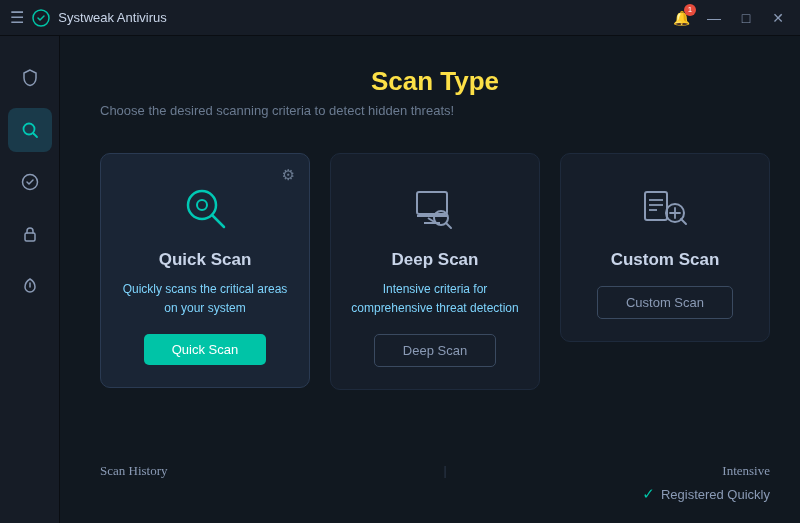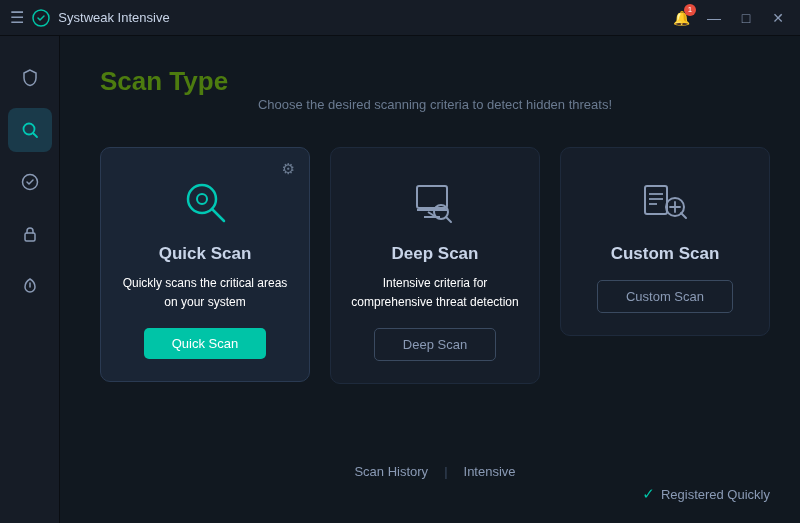--- a/index.html
+++ b/index.html
@@ -124,26 +124,27 @@
     .content {
       flex: 1;
       background: #111820;
       display: flex;
       flex-direction: column;
       padding: 30px 40px 20px;
       position: relative;
     }
 
     .page-title {
+      text-align: center;
       font-size: 26px;
       font-weight: 600;
-      color: #4d7c0f;
+      color: #fde047;
+      margin-bottom: 6px;
     }
     .page-subtitle {
-      text-align: center;
       font-size: 13px;
       color: #6a7a90;
       margin-bottom: 35px;
     }
 
     
     .scan-cards {
       display: flex;
       gap: 20px;
       justify-content: center;
@@ -192,21 +193,21 @@
       color: #00c8b4;
     }
 
     .card-title {
       font-size: 17px;
       font-weight: 600;
       color: #c8d4e8;
     }
     .card-description {
       font-size: 12px;
-      color: #ffffff;
+      color: #7dd3fc;
       line-height: 1.6;
     }
 
     .card-button {
       margin-top: 6px;
       padding: 8px 28px;
       border: none;
       border-radius: 5px;
       font-size: 13px;
       font-weight: 500;
@@ -218,25 +219,26 @@
     }
     .card-button.secondary {
       background: transparent;
       border: 1px solid #3a4a60;
       color: #8a9ab5;
     }
 
     
     .footer {
       display: flex;
-      justify-content: center;
+      justify-content: space-between;
       align-items: center;
       gap: 16px;
       margin-top: 20px;
       padding-top: 10px;
+      font-family: Liberation Serif, serif;
     }
     .footer-link {
       font-size: 13px;
       color: #8a9ab5;
       cursor: pointer;
     }
     .footer-divider {
       color: #3a4a60;
       font-size: 13px;
     }
@@ -259,21 +261,21 @@
 
 <div class="title-bar">
   <div class="title-bar-left">
     <div class="hamburger-icon">☰</div>
     <div class="app-logo">
       <svg viewBox="0 0 18 18" fill="none">
         <circle cx="9" cy="9" r="8" stroke="#00c4a7" stroke-width="1.5"></circle>
         <path d="M6 9l2 2 4-4" stroke="#00c4a7" stroke-width="1.5" stroke-linecap="round" stroke-linejoin="round"></path>
       </svg>
     </div>
-    <span class="app-title">Systweak Intensive</span>
+    <span class="app-title">Systweak Antivirus</span>
   </div>
   <div class="title-bar-right">
     <div class="title-btn notification-badge">🔔</div>
     <div class="title-btn">—</div>
     <div class="title-btn">□</div>
     <div class="title-btn close">✕</div>
   </div>
 </div>
 
 <div class="main-layout">

